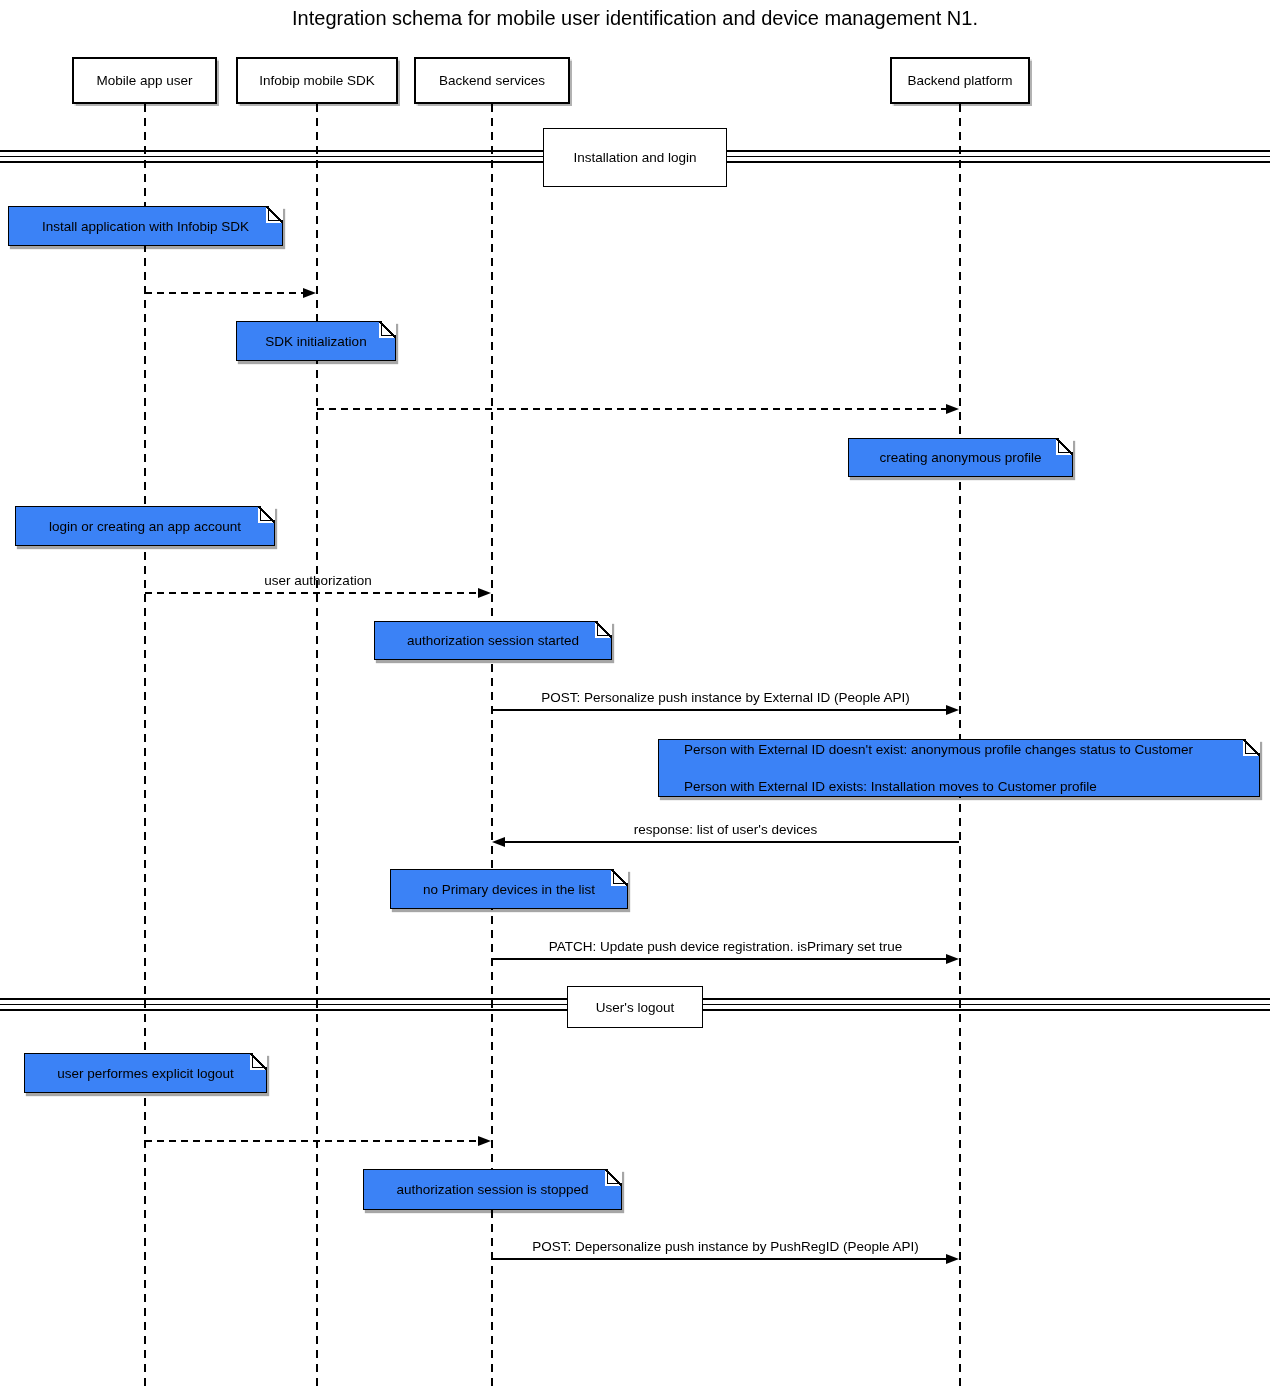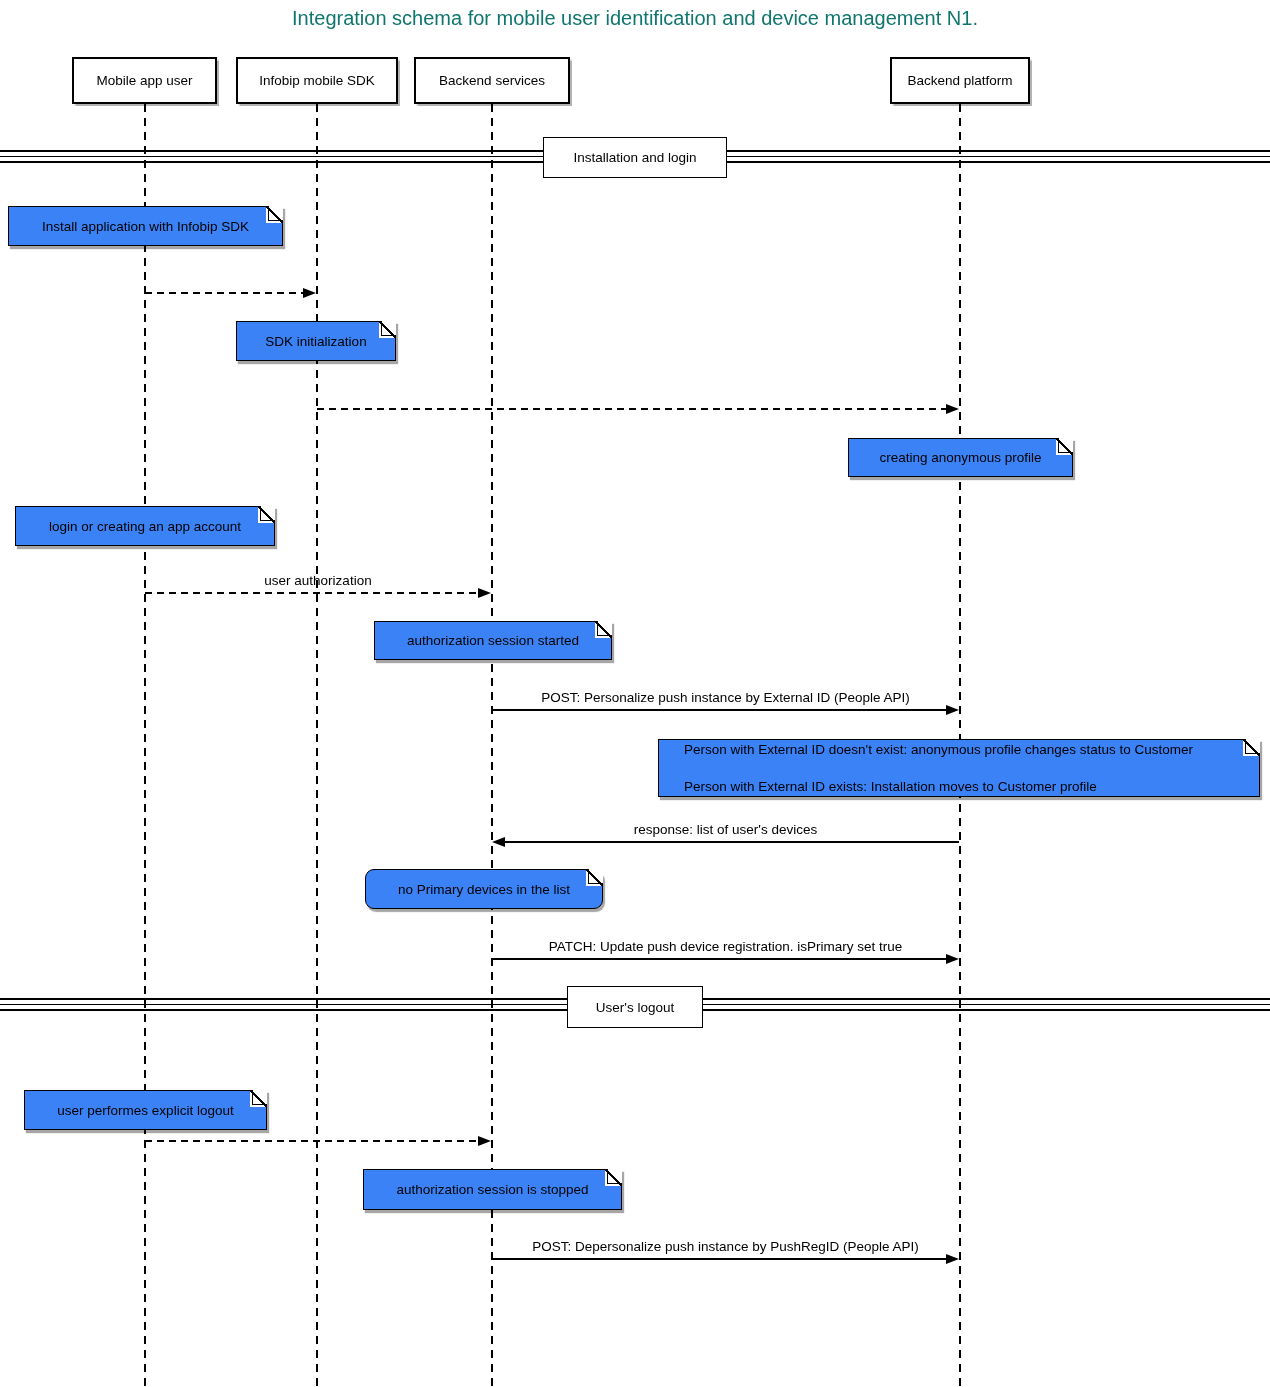--- a/index.html
+++ b/index.html
@@ -2,21 +2,21 @@
 <html><head>
 <meta charset="utf-8">
 <style>
   html,body{margin:0;padding:0;background:#fff;}
   .canvas{
     position:relative;width:1270px;height:1387px;background:#ffffff;
     font-family:"Liberation Sans",sans-serif;color:#000;overflow:hidden;
   }
   .title{
     position:absolute;left:0;top:7px;width:1270px;text-align:center;
-    font-size:20px;color:#0f766e;
+    font-size:20px;color:#000000;
   }
   
   .lifeline{
     position:absolute;width:2px;top:104px;height:1283px;
     background:repeating-linear-gradient(to bottom,#000 0 8px,transparent 8px 14px);
   }
   
   .actor{
     position:absolute;height:47px;background:#fff;border:2.5px solid #000;
     box-sizing:border-box;display:flex;align-items:center;justify-content:center;
@@ -93,21 +93,21 @@
     <div class="sl"></div>
       <div class="sl"></div>
       <div class="sl"></div>
   </div>
 
   <div class="actor" style="left:72px;top:57px;width:145px;">Mobile app user</div>
   <div class="actor" style="left:236px;top:57px;width:162px;">Infobip mobile SDK</div>
   <div class="actor" style="left:414px;top:57px;width:156px;">Backend services</div>
   <div class="actor" style="left:890px;top:57px;width:140px;">Backend platform</div>
 
-  <div class="sect-box" style="left:543px;top:137px;width:184px;height:41px;">Installation and login</div>
+  <div class="sect-box" style="left:543px;top:128px;width:184px;height:59px;">Installation and login</div>
   <div class="sect-box" style="left:567px;top:986px;width:136px;height:42px;">User's logout</div>
 
   <div class="msg" style="left:145px;top:293px;width:171px;">
     <div class="msg-line dashed"></div>
     <div class="head-r"></div>
   </div>
 
   <div class="msg" style="left:317px;top:409px;width:642px;">
     <div class="msg-line dashed"></div>
     <div class="head-r"></div>
@@ -156,20 +156,20 @@
 
   <div class="note" style="left:15px;top:506px;width:260px;height:40px;">login or creating an app account</div>
 
   <div class="note" style="left:374px;top:621px;width:238px;height:39px;">authorization session started</div>
 
   <div class="note note-left" style="left:658px;top:739px;width:602px;height:58px;">
     <div>Person with External ID doesn't exist: anonymous profile changes status to Customer</div>
     <div>Person with External ID exists: Installation moves to Customer profile</div>
   </div>
 
-  <div class="note" style="left:365px;top:869px;width:238px;height:40px;border-radius:9px;">no Primary devices in the list</div>
+  <div class="note" style="left:390px;top:869px;width:238px;height:40px;">no Primary devices in the list</div>
 
-  <div class="note" style="left:24px;top:1053px;width:243px;height:40px;margin-top:37px;">user performes explicit logout</div>
+  <div class="note" style="left:24px;top:1053px;width:243px;height:40px;">user performes explicit logout</div>
 
   <div class="note" style="left:363px;top:1169px;width:259px;height:41px;">authorization session is stopped</div>
 
 
 </div>
 
 </body></html>

